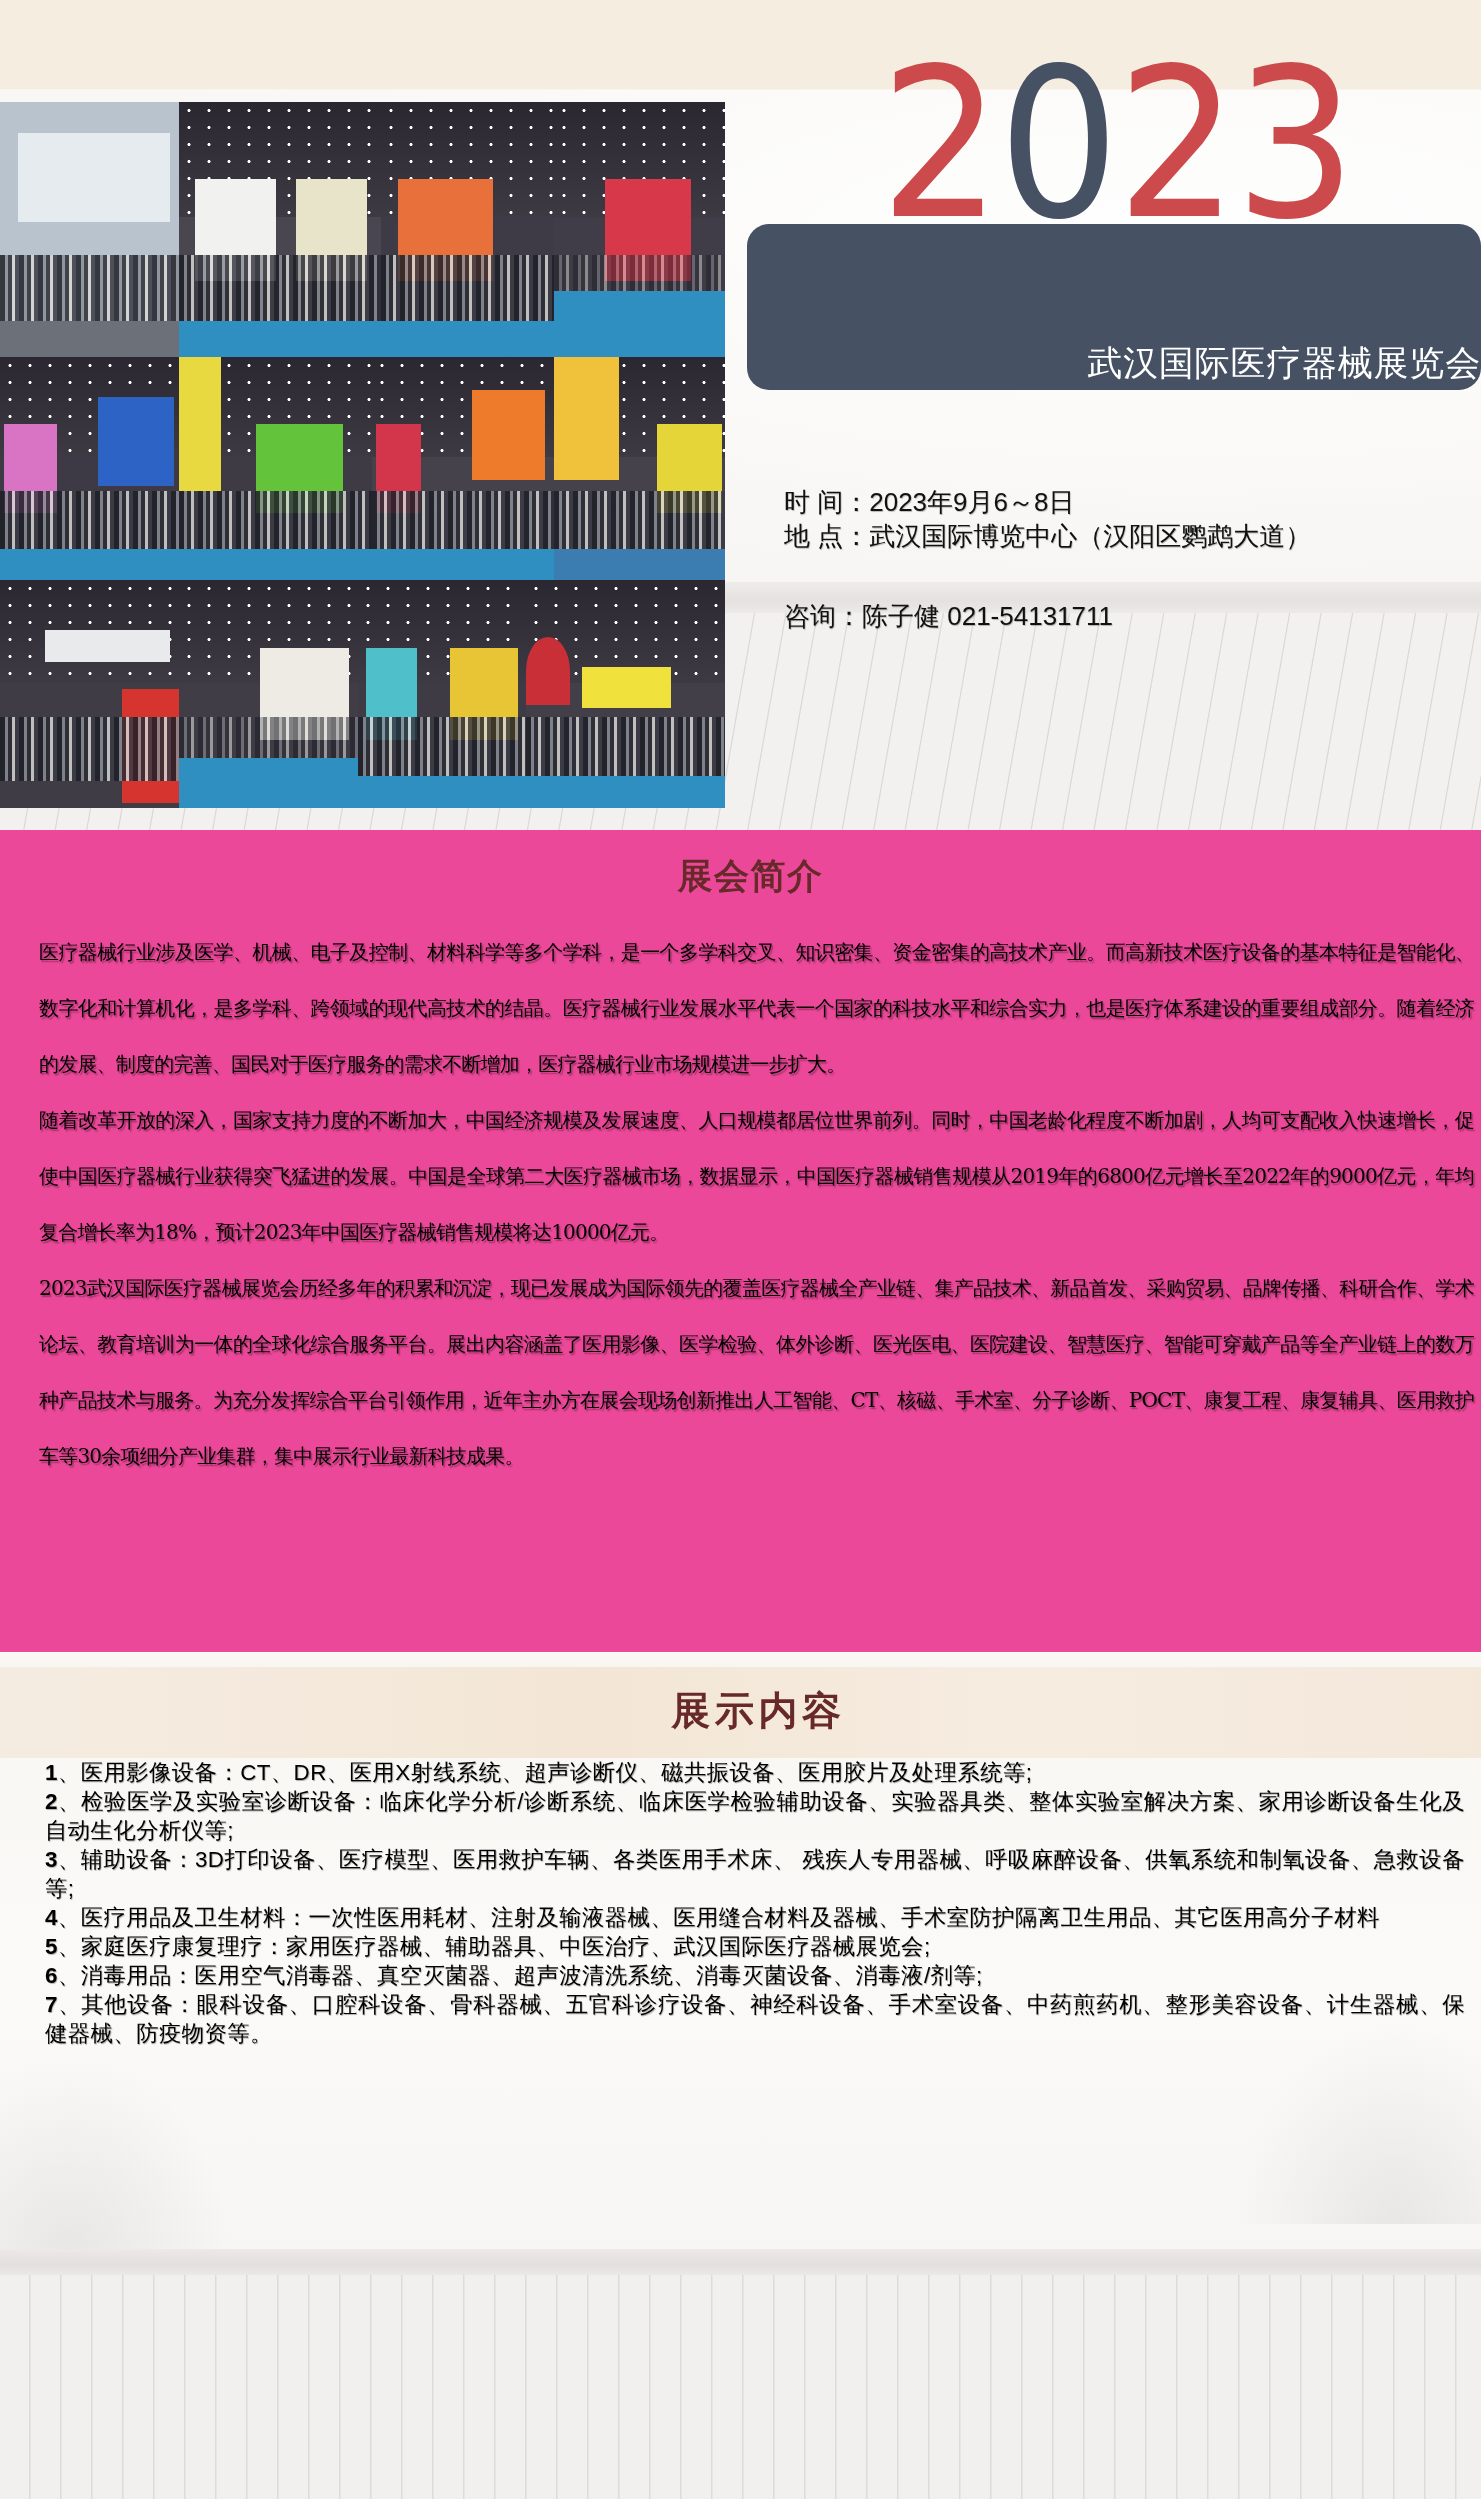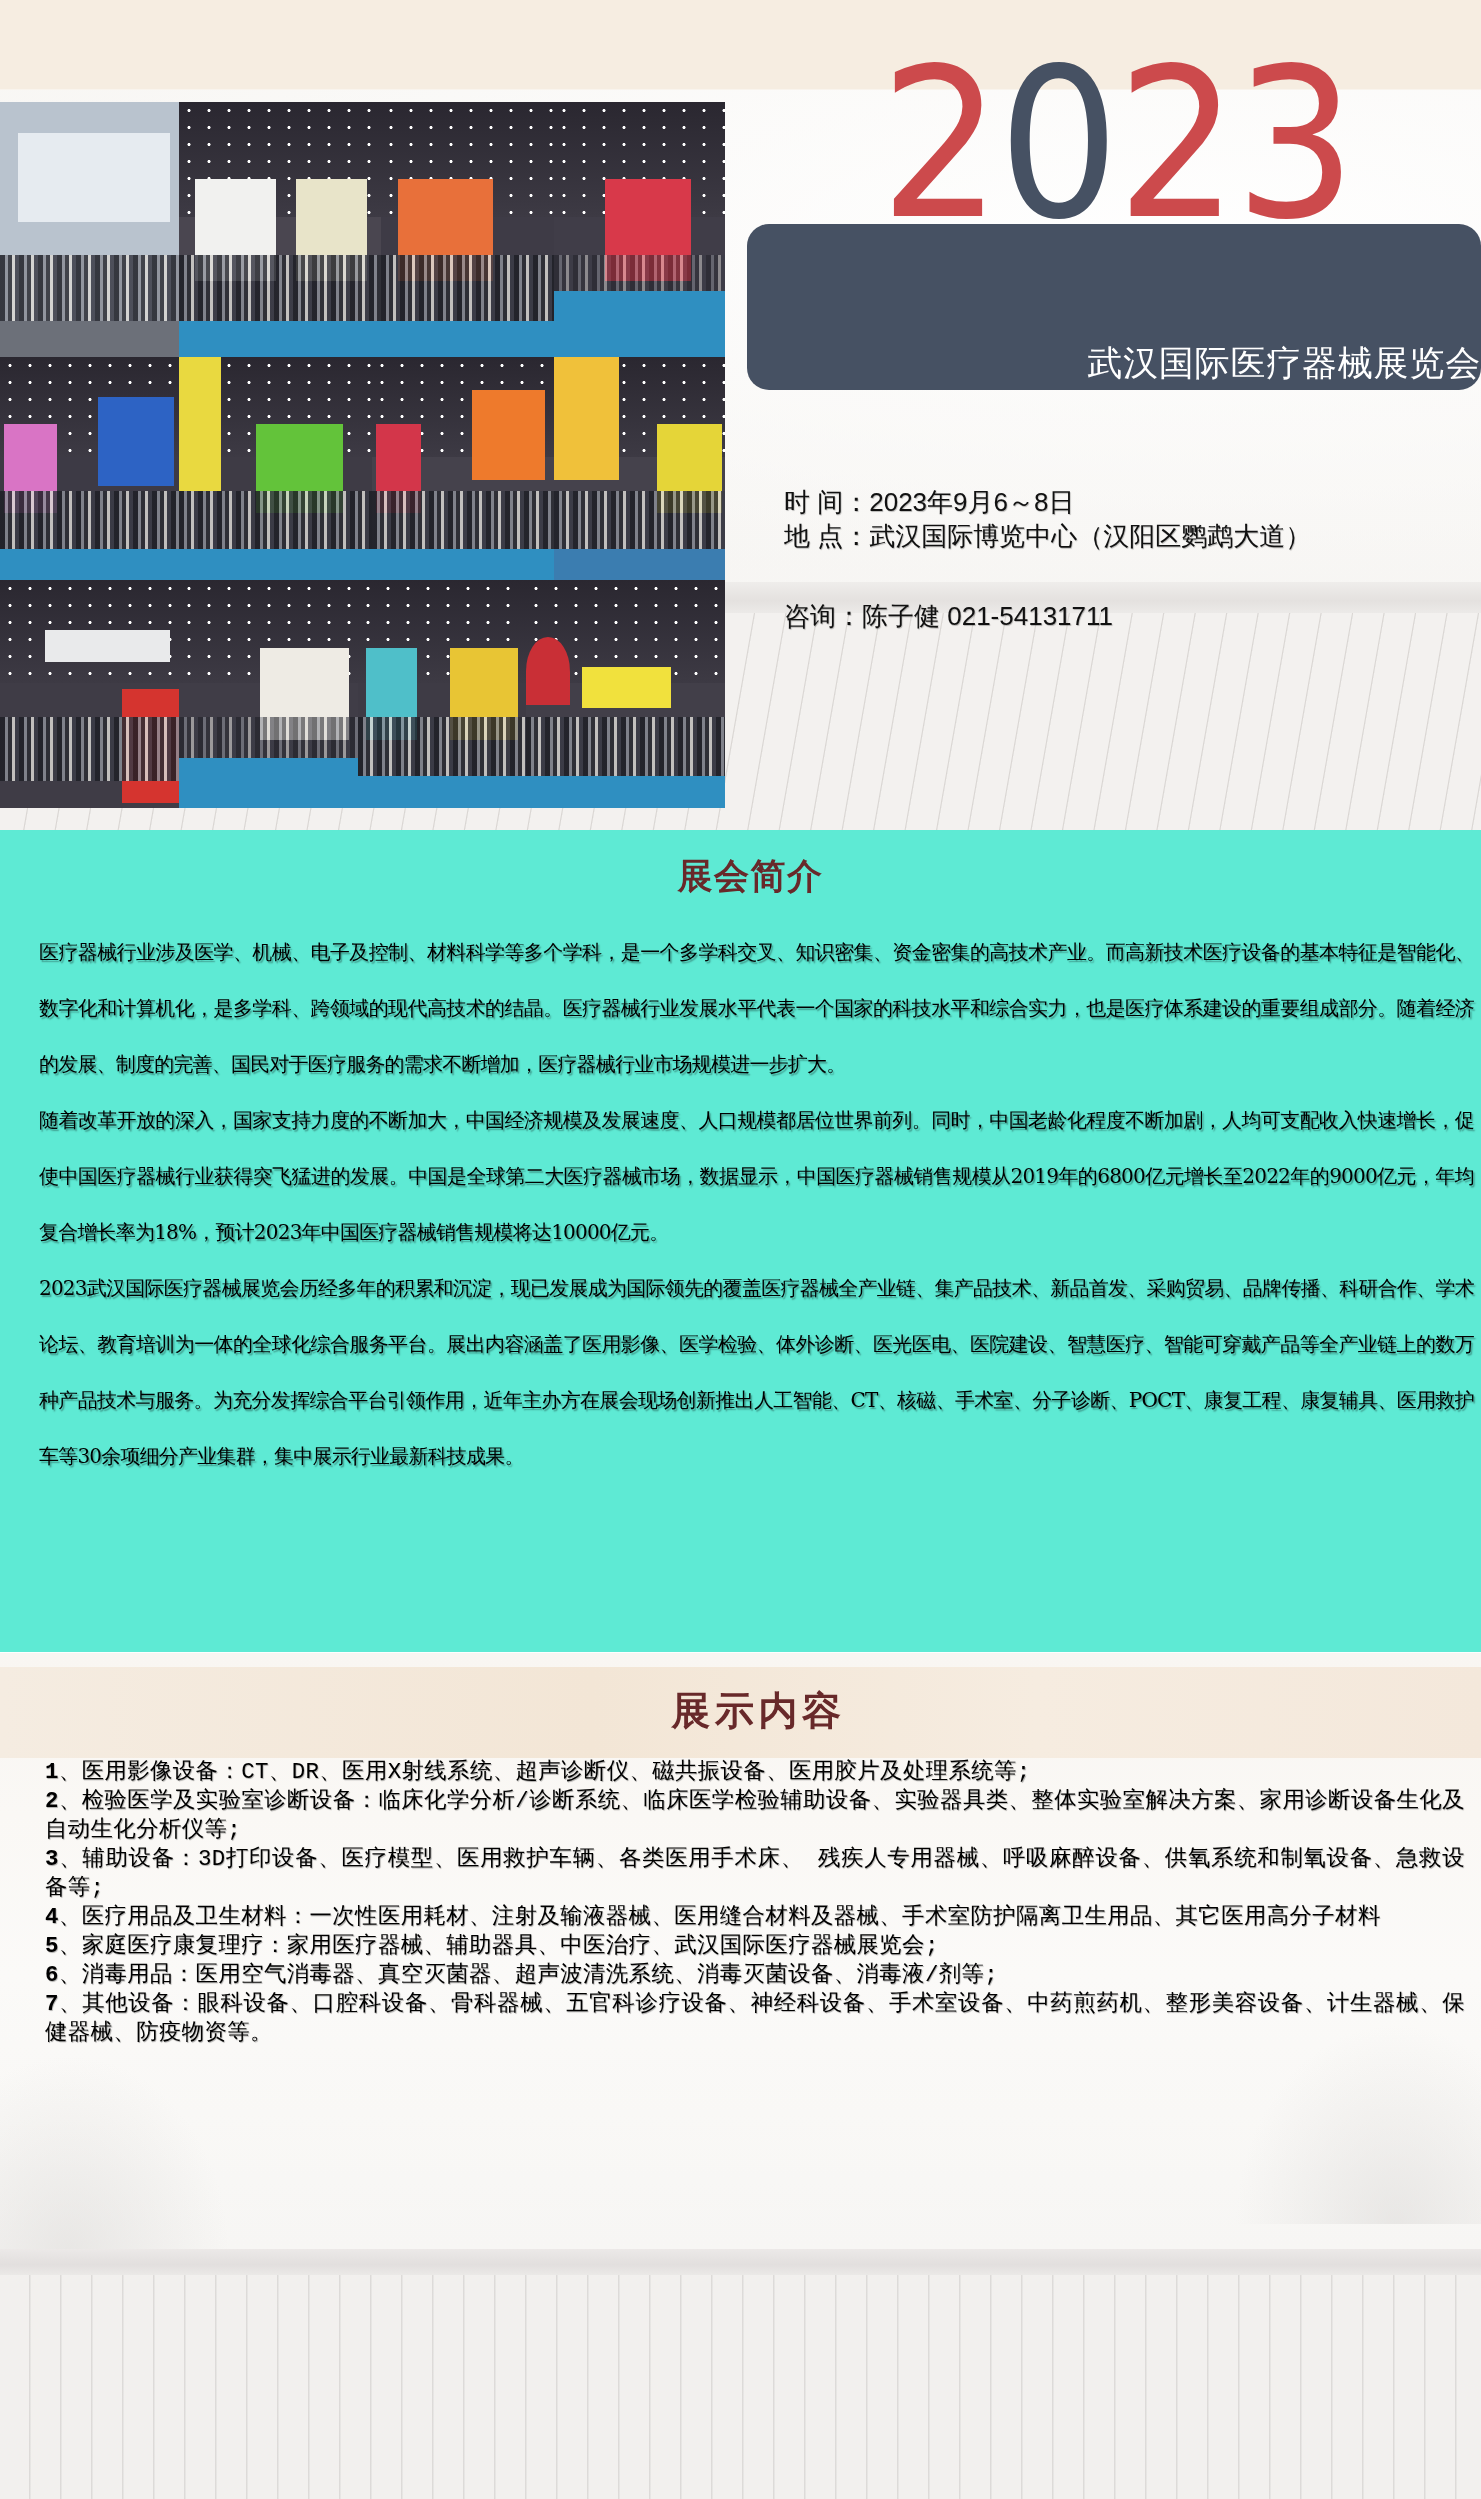--- a/index.html
+++ b/index.html
@@ -60,21 +60,21 @@
 
   .info {
     position: absolute; left: 784px; top: 485px; color: #111;
     font-family: "Liberation Sans", sans-serif; font-size: 26px; line-height: 34px;
     text-shadow: 0.8px 0.8px 0.8px rgba(0,0,0,0.25);
   }
   .info .row { white-space: nowrap; }
   .info .row.consult { margin-top: 46px; }
 
   
-  .intro { position: absolute; left: 0; top: 830px; width: 1481px; height: 822px; background: #5eead4; }
+  .intro { position: absolute; left: 0; top: 830px; width: 1481px; height: 822px; background: #ec4899; }
   .section-title {
     position: absolute; left: 0; width: 100%; text-align: center;
     color: #68292a; font-family: "DejaVu Serif", serif; font-weight: bold; letter-spacing: 1.5px;
   }
   .intro .section-title { top: 23px; font-size: 35px; padding-left: 20px; }
   .intro .body {
     position: absolute; left: 31px; top: 94px; width: 1435px;
     font-family: "DejaVu Serif", serif; font-size: 20px; color: #000;
     text-shadow: 1.5px 1.5px 1.5px rgba(0,0,0,0.35);
     margin-left: 8px;
@@ -88,21 +88,21 @@
     background: linear-gradient(90deg, #f5ece1, #f3e6d6 40%, #f6ece0 70%, #f4e8db); }
   .exhibits .section-title { top: 31px; font-size: 39px; letter-spacing: 4.6px; padding-left: 36px; }
   .exhibits .mountain { position: absolute; top: 401px; width: 324px; height: 201px;
     background: radial-gradient(ellipse at 50% 100%, rgba(220,218,216,0.55), rgba(255,255,255,0) 70%); }
   .exhibits .baseboard { position: absolute; left: 0; top: 596px; width: 1481px; height: 26px;
     background: linear-gradient(180deg, #ece9e8, #e2dfde 60%, #ebe9e7); }
   .exhibits .floor { position: absolute; left: 0; top: 622px; width: 1481px; height: 225px;
     background-image: repeating-linear-gradient(90deg, #f2f0ee 0px, #f2f0ee 28.5px, #d8d5d3 29px, #ecebe9 31px); }
   .exhibits .list {
     position: absolute; left: 45px; top: 105px; width: 1420px;
-    font-family: Liberation Mono, monospace; font-size: 22.4px; line-height: 29px; color: #000;
+    font-family: Liberation Sans, sans-serif; font-size: 22.4px; line-height: 29px; color: #000;
     text-shadow: 0.8px 0.8px 0.8px rgba(0,0,0,0.3);
   }
   .exhibits .item { text-align: justify; letter-spacing: 0.4px; }
   .exhibits .num { font-weight: bold; }
 </style>
 </head>
 <body>
 
 <section class="hero">
   <div class="wall-shade"></div>

